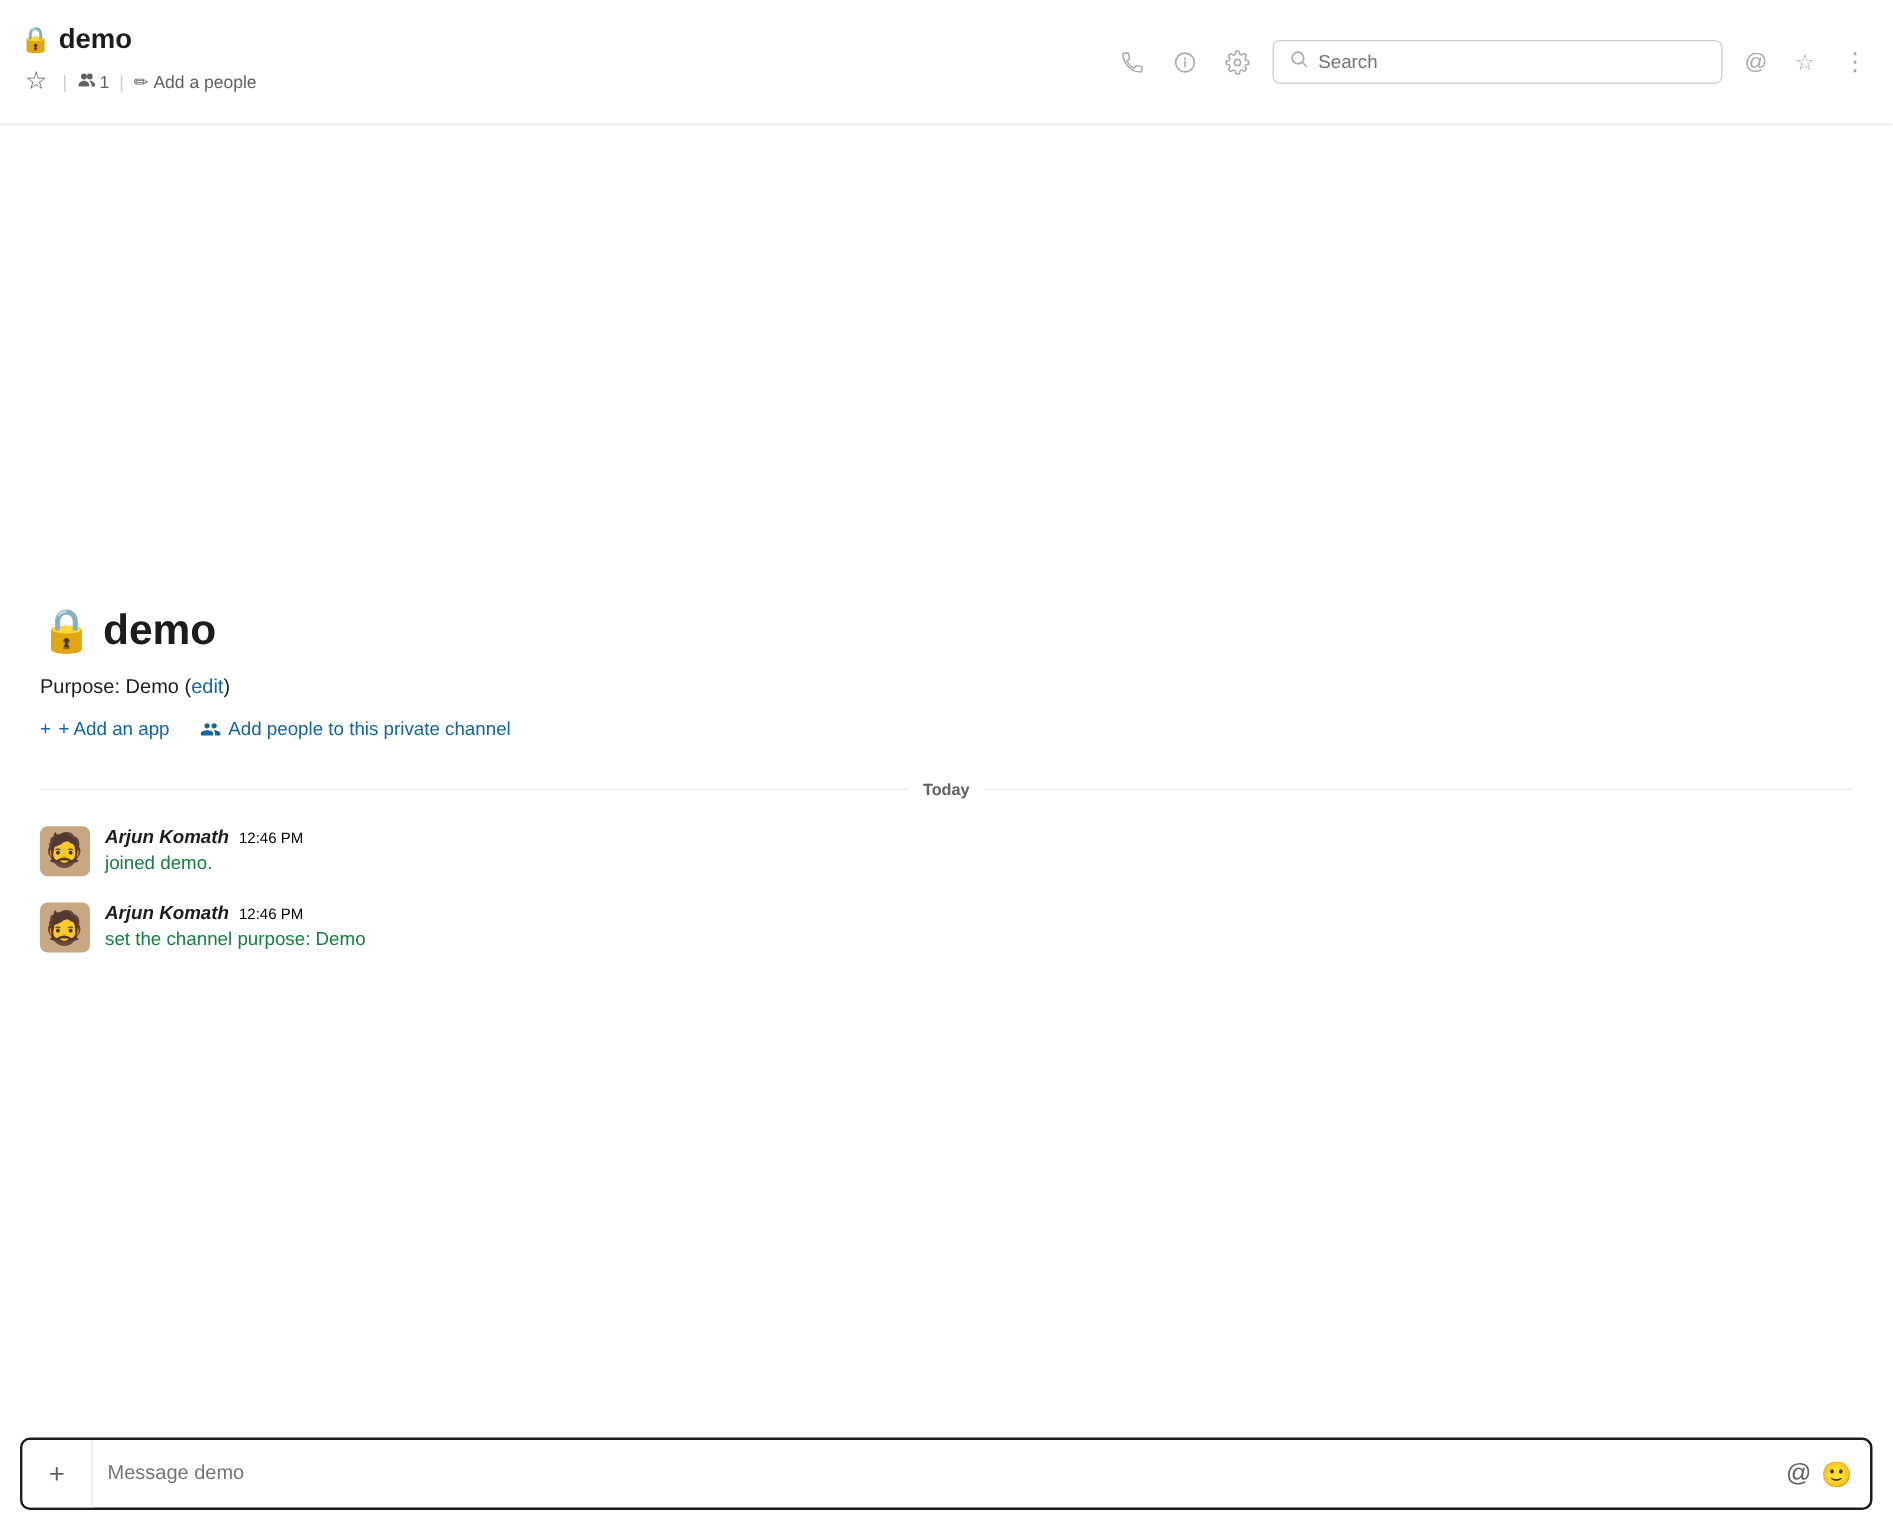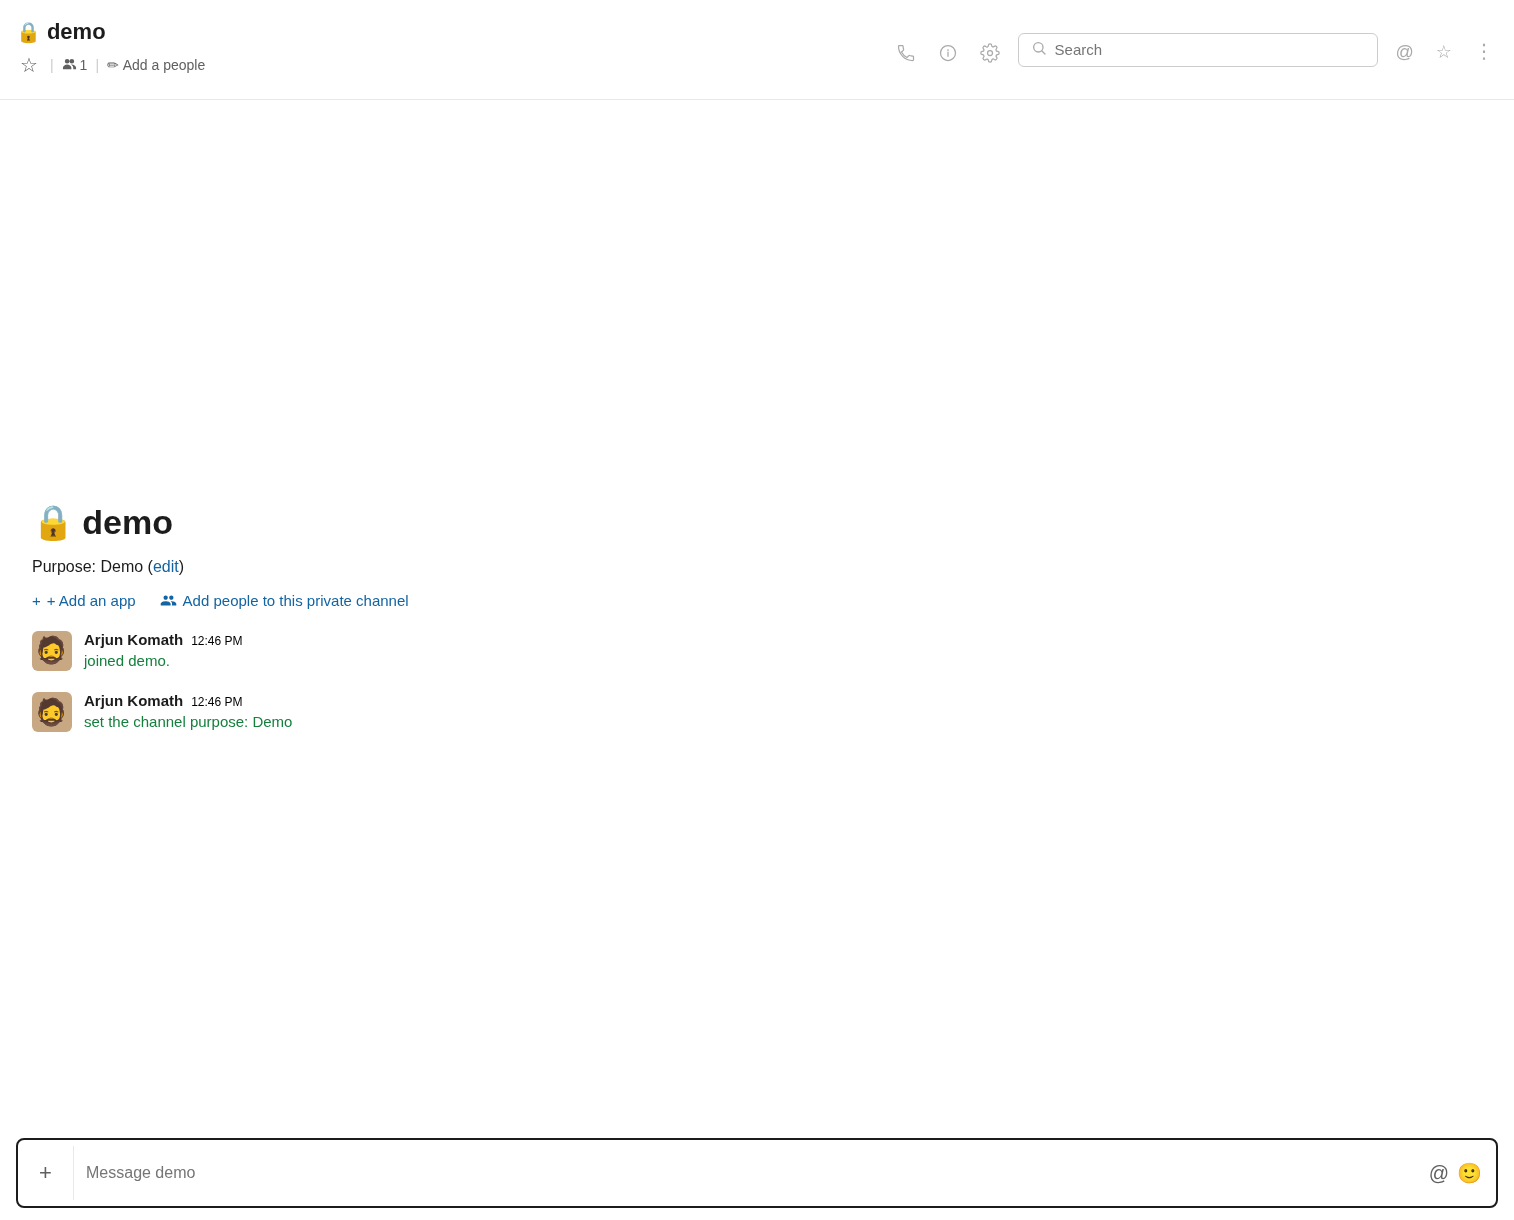--- a/index.html
+++ b/index.html
@@ -66,21 +66,21 @@
       align-items: center;
       gap: 4px;
       color: #616061;
       font-size: 14px;
       cursor: pointer;
       text-decoration: none;
     }
 
     .header-right {
       display: flex;
-      align-items: flex-end;
+      align-items: center;
       gap: 14px;
     }
     .header-icon-btn {
       background: none;
       border: none;
       cursor: pointer;
       color: #616061;
       font-size: 20px;
       display: flex;
       align-items: center;
@@ -210,20 +210,21 @@
     .message-header {
       display: flex;
       align-items: baseline;
       gap: 8px;
       margin-bottom: 2px;
     }
     .message-sender {
       font-size: 15px;
       font-weight: 700;
       color: #1d1c1d;
+      font-style: italic;
     }
     .message-time {
       font-size: 12px;
       color: #000000;
     }
     .message-text {
       font-size: 15px;
       color: #15803d;
       line-height: 1.5;
     }
@@ -256,21 +257,21 @@
       color: #616061;
       flex-shrink: 0;
     }
     .message-input {
       flex: 1;
       border: none;
       outline: none;
       font-size: 16px;
       color: #616061;
       padding: 0 12px;
-      height: 66px;
+      height: 54px;
       background: transparent;
     }
     .input-right-icons {
       display: flex;
       align-items: center;
       gap: 8px;
       padding: 0 14px;
     }
     .input-icon-btn {
       background: none;
@@ -367,20 +368,25 @@
       </button>
       <button class="channel-action-btn">
         <svg width="17" height="17" viewBox="0 0 24 24" fill="none">
             <path d="M16 11c1.66 0 3-1.34 3-3s-1.34-3-3-3-3 1.34-3 3 1.34 3 3 3zm-8 0c1.66 0 3-1.34 3-3S9.66 5 8 5 5 6.34 5 8s1.34 3 3 3zm0 2c-2.33 0-7 1.17-7 3.5V19h14v-2.5c0-2.33-4.67-3.5-7-3.5zm8 0c-.29 0-.62.02-.97.05 1.16.84 1.97 1.97 1.97 3.45V19h6v-2.5c0-2.33-4.67-3.5-7-3.5z" fill="#1264a3"></path>
           </svg>
         <span>Add people to this private channel</span>
       </button>
     </div>
   </div>
 
+  <div class="date-divider">
+    <div class="date-divider-line"></div>
+    <span class="date-divider-label">Today</span>
+    <div class="date-divider-line"></div>
+  </div>
 
   <div class="messages-container">
     <div class="message-item">
       <div class="avatar" style="background:#c8a882;font-size:26px;">🧔</div>
       <div class="message-body">
         <div class="message-header">
           <span class="message-sender">Arjun Komath</span>
           <span class="message-time">12:46 PM</span>
         </div>
         <div class="message-text">joined demo.</div>

